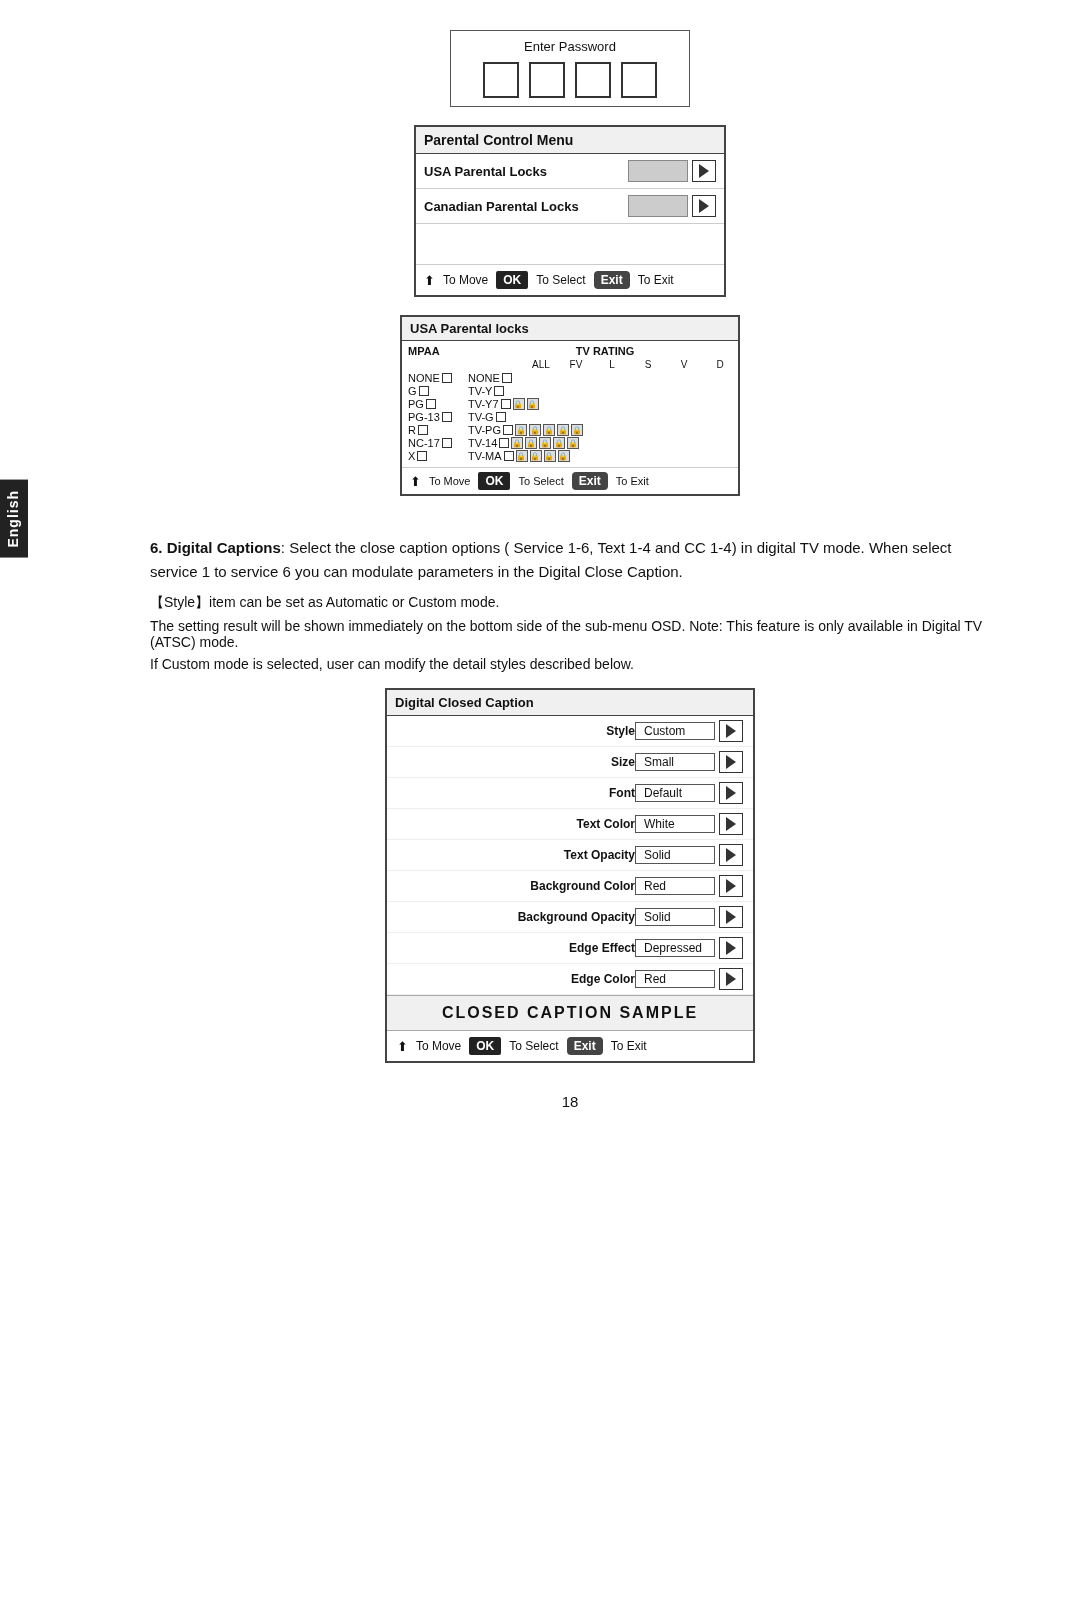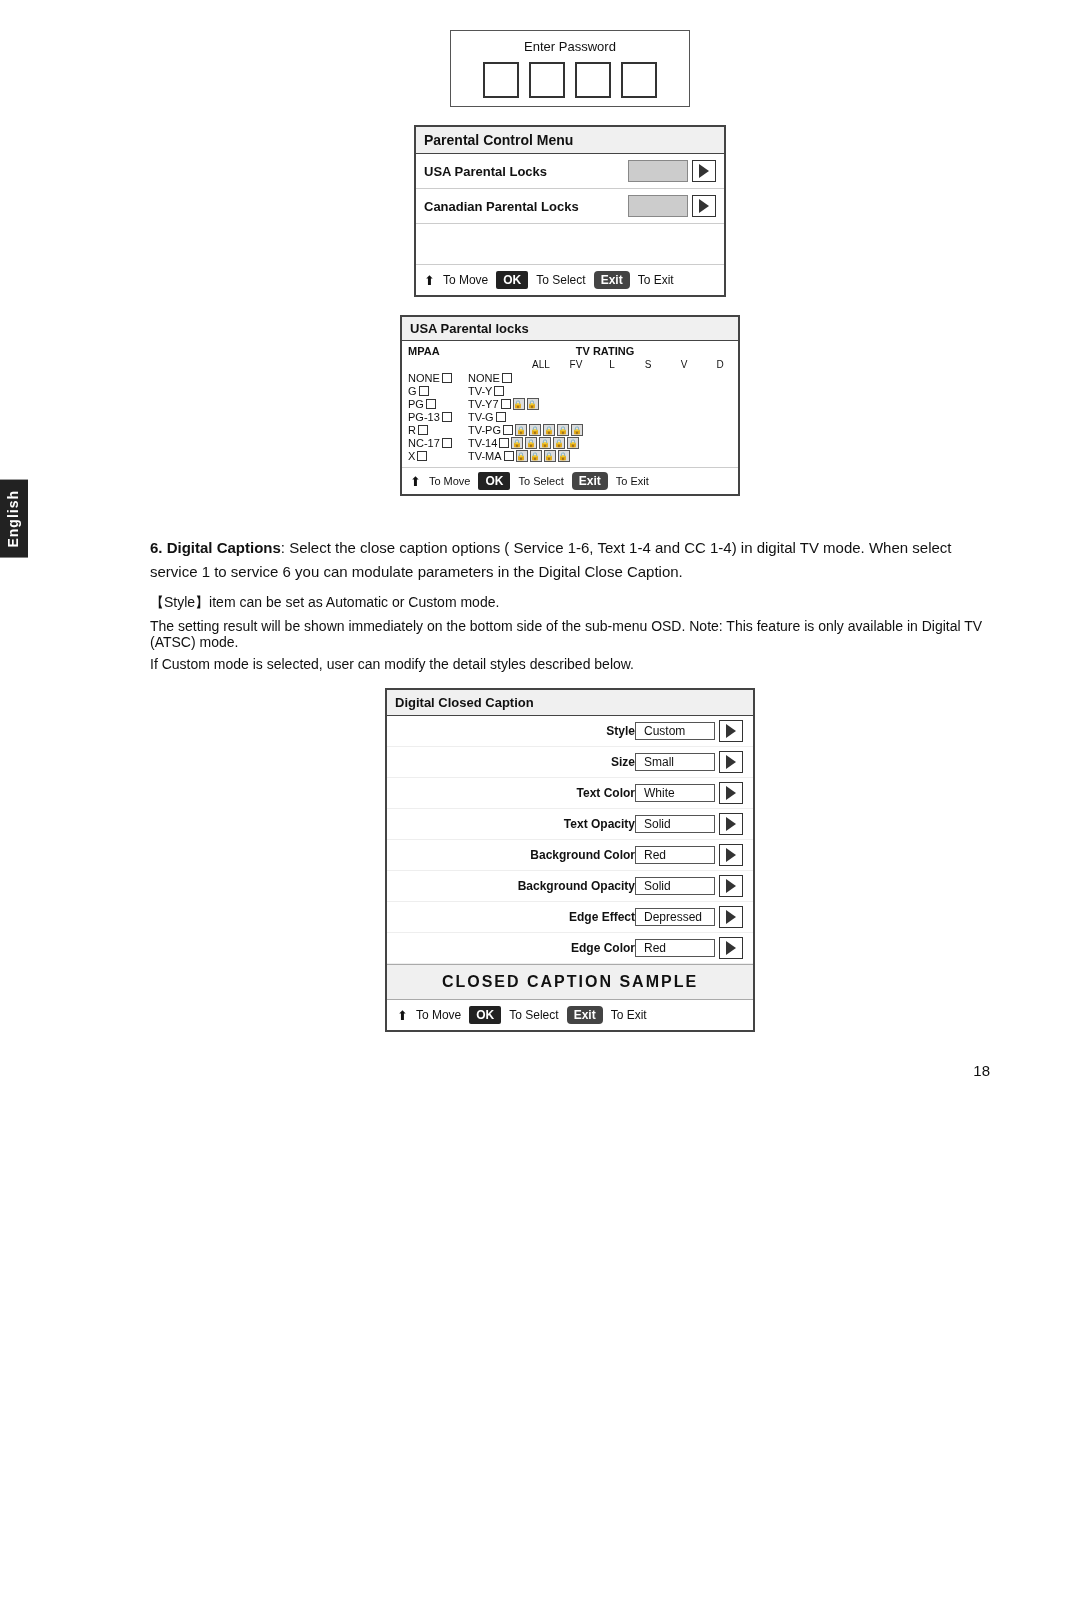--- a/index.html
+++ b/index.html
@@ -308,21 +308,21 @@
     .dcc-footer {
       display: flex;
       align-items: center;
       gap: 8px;
       padding: 6px 10px;
       font-size: 12px;
     }
 
     
     .page-number {
-      text-align: right;
+      text-align: center;
       margin-top: 30px;
       font-size: 15px;
     }
 
     .images-section {
       display: flex;
       flex-direction: column;
       align-items: center;
       gap: 8px;
       margin-bottom: 20px;
@@ -521,20 +521,29 @@
         <div class="dcc-row">
       <span class="dcc-row-label">Size</span>
       <div class="dcc-row-value">
         <span class="dcc-value-box">Small</span>
         <span class="arrow-box">
           <span class="arrow-right"></span>
         </span>
       </div>
     </div>
         <div class="dcc-row">
+      <span class="dcc-row-label">Font</span>
+      <div class="dcc-row-value">
+        <span class="dcc-value-box">Default</span>
+        <span class="arrow-box">
+          <span class="arrow-right"></span>
+        </span>
+      </div>
+    </div>
+        <div class="dcc-row">
       <span class="dcc-row-label">Text Color</span>
       <div class="dcc-row-value">
         <span class="dcc-value-box">White</span>
         <span class="arrow-box">
           <span class="arrow-right"></span>
         </span>
       </div>
     </div>
         <div class="dcc-row">
       <span class="dcc-row-label">Text Opacity</span>

